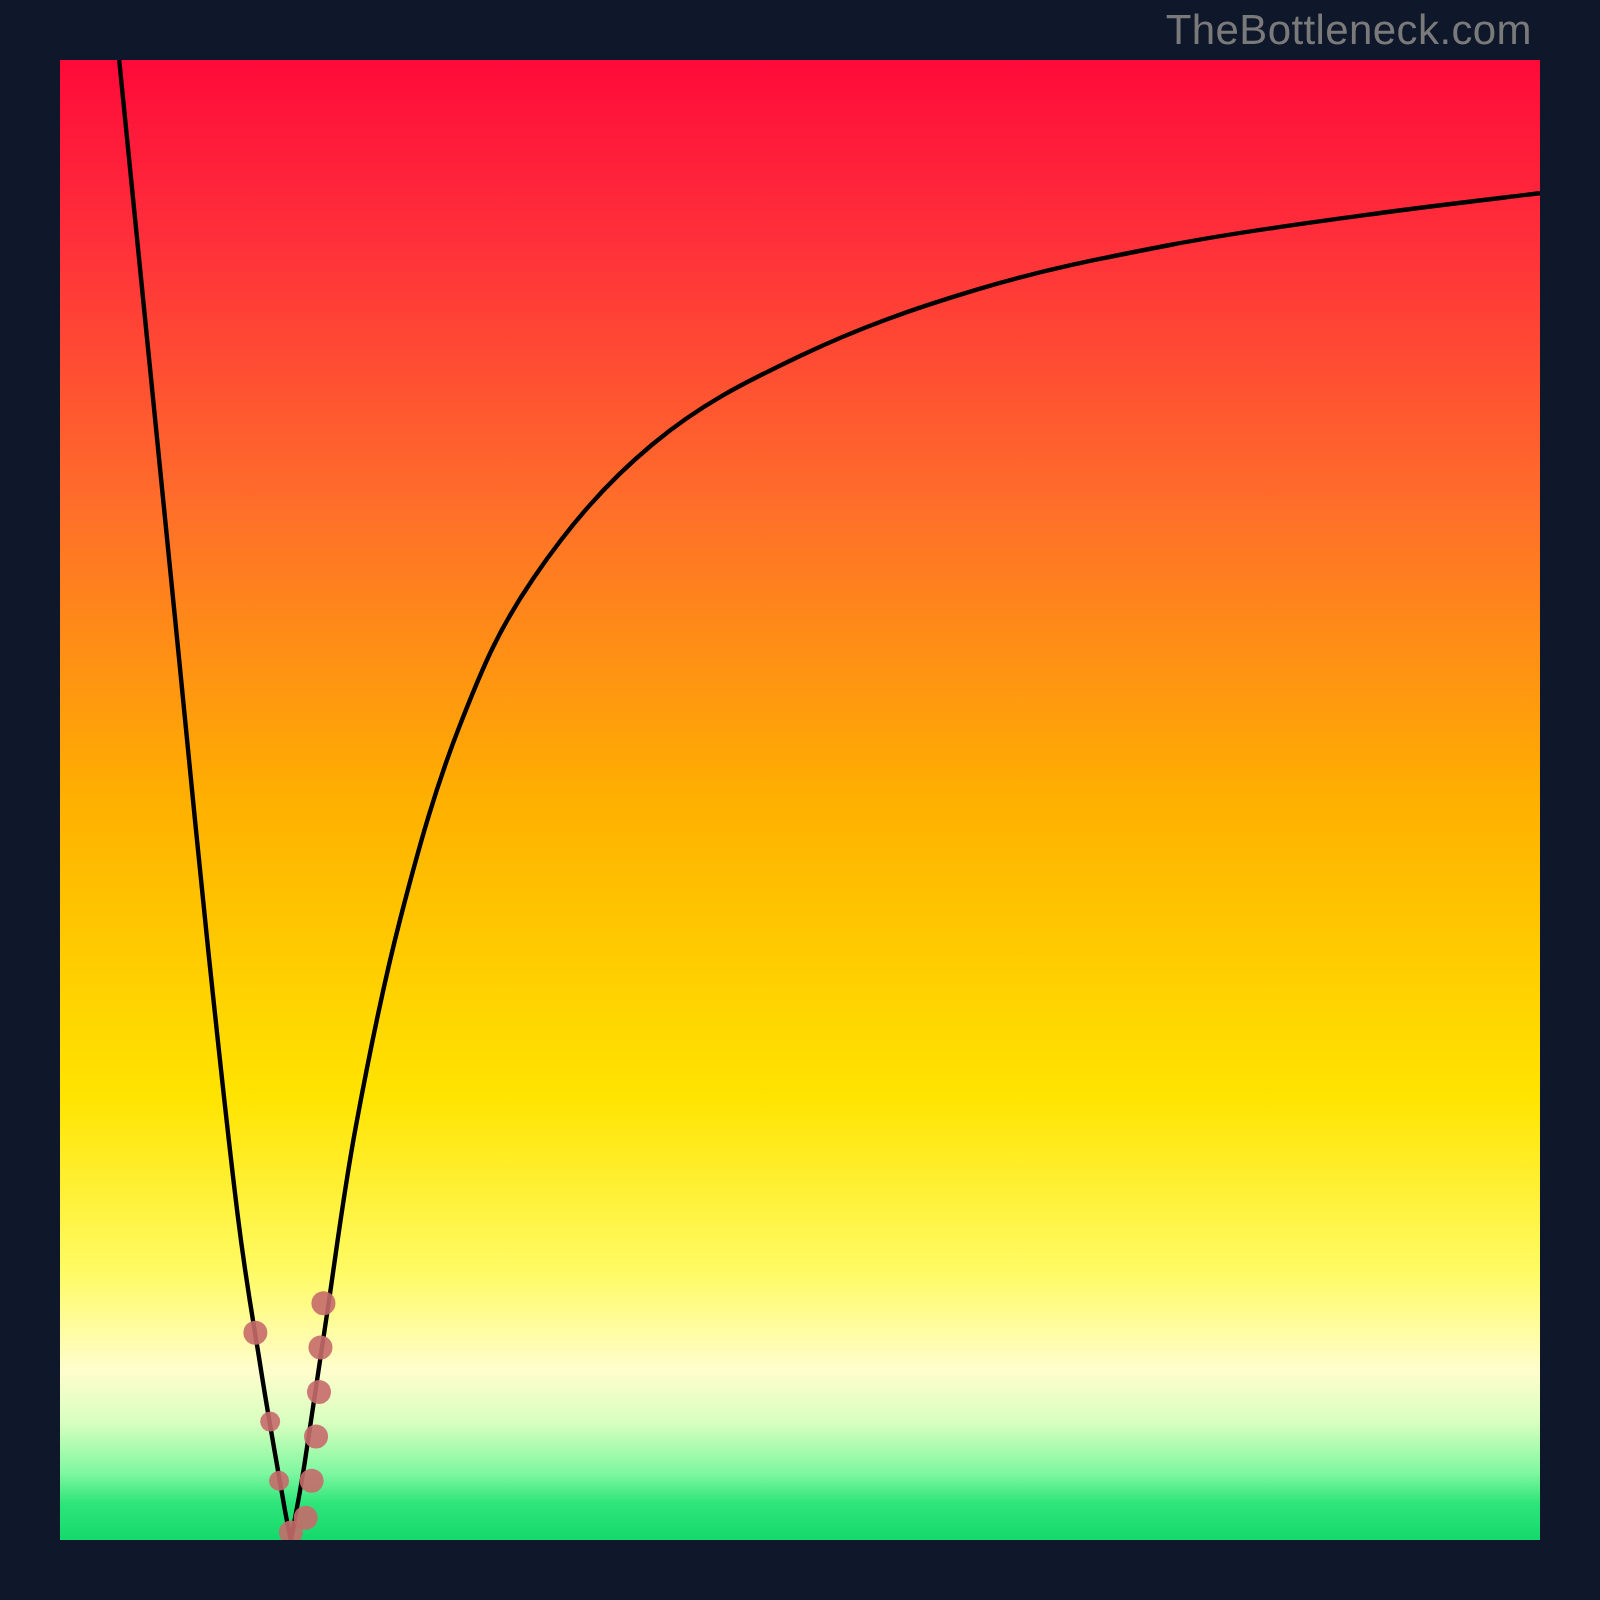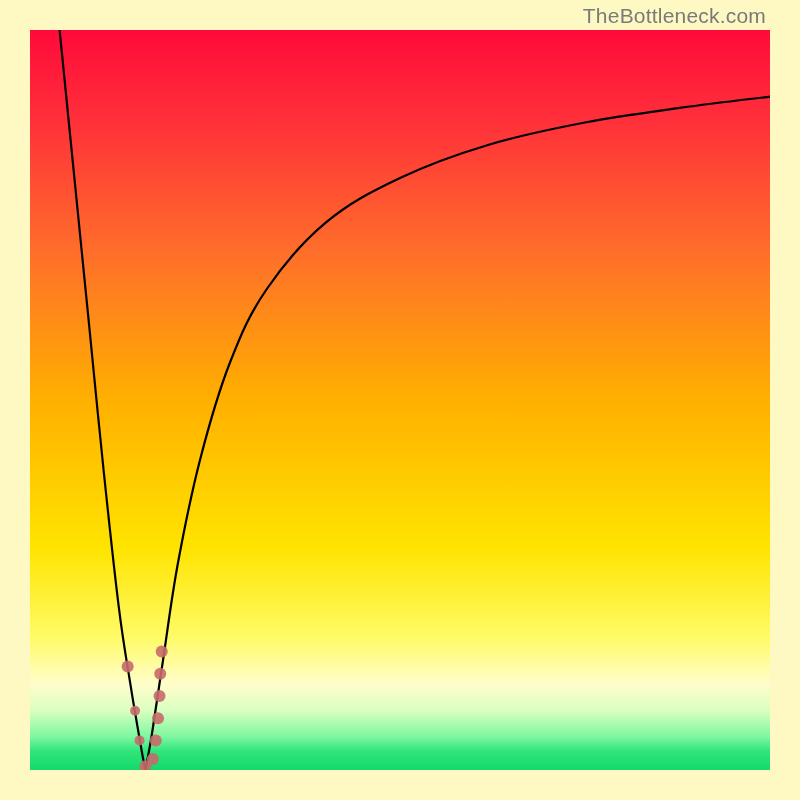--- a/index.html
+++ b/index.html
@@ -7,21 +7,21 @@
     padding: 0;
     width: 800px;
     height: 800px;
     overflow: hidden;
     background: #000;
     font-family: Arial, Helvetica, sans-serif;
   }
   .frame {
     position: absolute;
     inset: 0;
-    background: #fef9c3;
+    background: #0f172a;
   }
   .plot-area {
     position: absolute;
     left: 30px;
     top: 30px;
     width: 740px;
     height: 740px;
     overflow: hidden;
   }
   .gradient {

